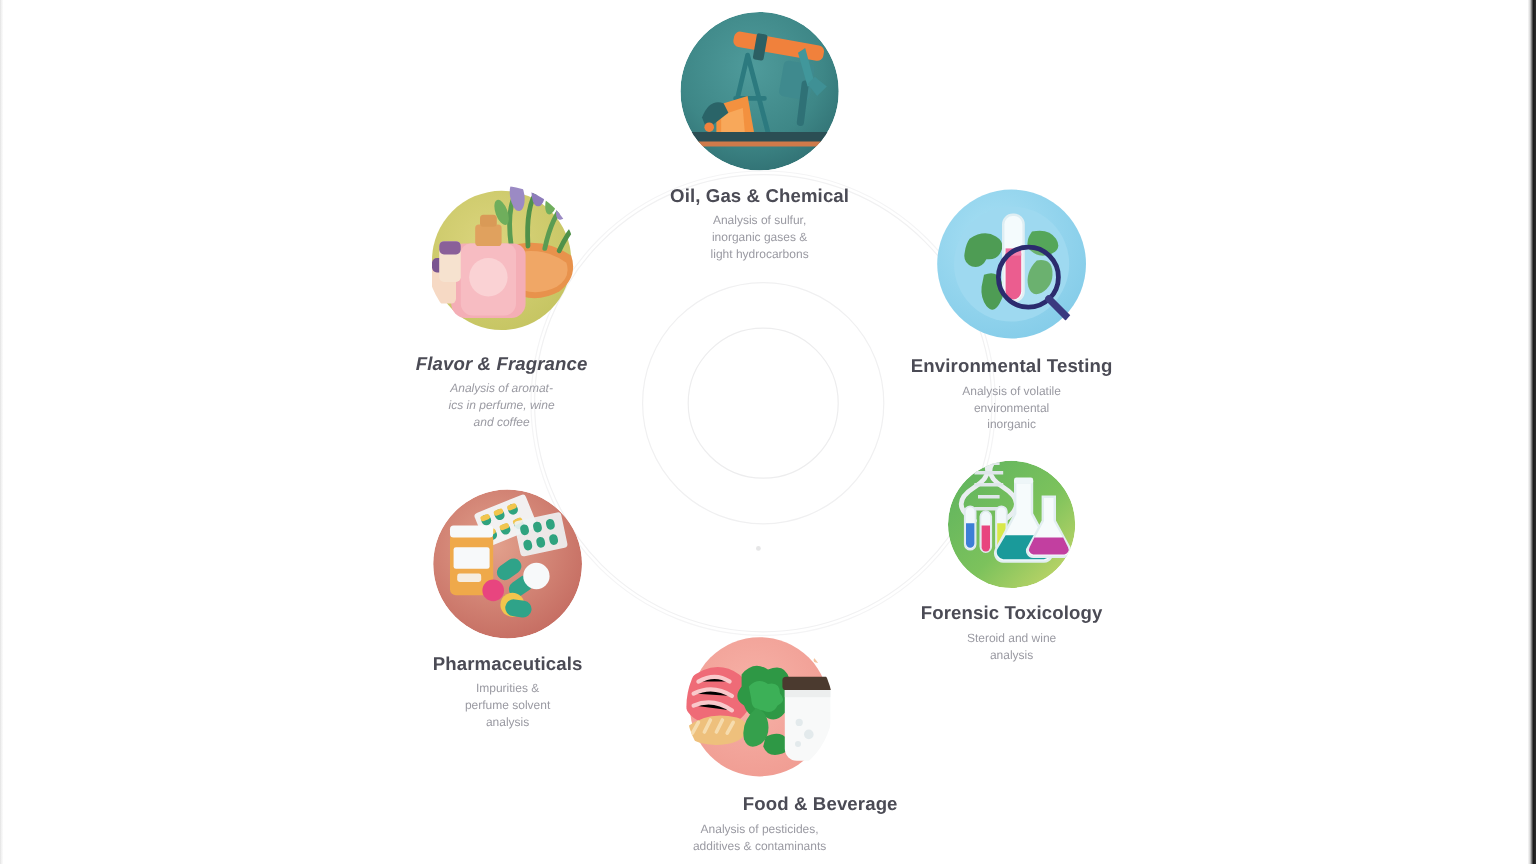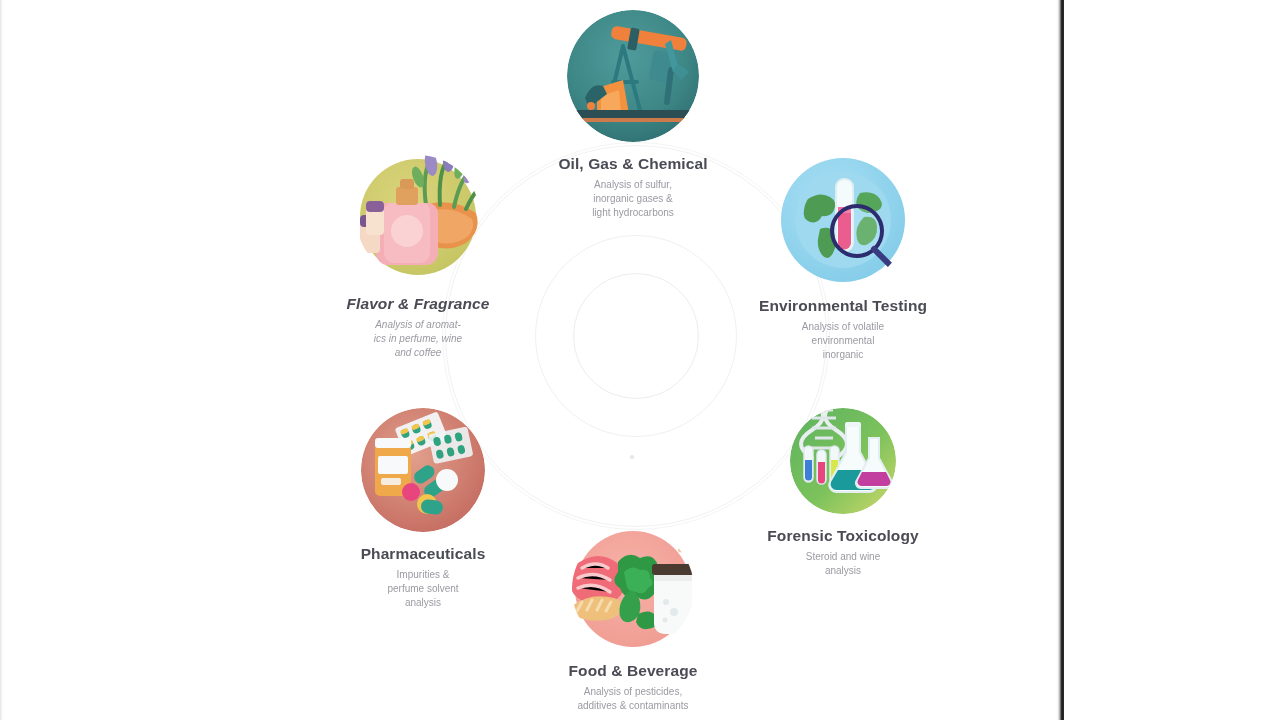--- a/index.html
+++ b/index.html
@@ -2,21 +2,21 @@
 <html><head>
 <meta charset="utf-8">
 <style>
   html, body {
     margin: 0;
     padding: 0;
     background: #ffffff;
   }
   #stage {
     position: relative;
-    width: 1064px;
+    width: 1280px;
     height: 720px;
     background: #ffffff;
     overflow: hidden;
     font-family: "Liberation Sans", sans-serif;
   }
   
   #edge-right {
     position: absolute;
     top: 0;
     right: 0;
@@ -96,36 +96,36 @@
     margin-top: 4px;
     font-size: 10px;
     color: #9a9aa2;
     line-height: 1.42;
   }
   .node-desc span { display: block; }
 
   
   #node-oil        { left: 518px; top: 10px;  }
   #node-env        { left: 728px; top: 155px; }
-  #node-forensic   { left: 728px; top: 408px; }
+  #node-forensic   { left: 728px; top: 384px; }
   #node-food       { left: 518px; top: 528px; }
   #node-pharma     { left: 308px; top: 408px; }
   #node-flavor     { left: 303px; top: 155px; font-style: italic; }
 
   #node-oil .icon-wrap      { width: 132px; height: 132px; }
   #node-env .icon-wrap      { width: 130px; height: 130px; }
   #node-forensic .icon-wrap { width: 106px; height: 106px; }
   #node-food .icon-wrap     { width: 122px; height: 122px; }
   #node-pharma .icon-wrap   { width: 124px; height: 124px; }
   #node-flavor .icon-wrap   { width: 124px; height: 124px; }
 
   #node-oil .node-title      { margin-top: 13px; }
   #node-env .node-title      { margin-top: 12px; text-align: center; }
   #node-forensic .node-title { margin-top: 13px; }
-  #node-food .node-title     { margin-top: 12px; }
+  #node-food .node-title     { margin-top: 12px; text-align: right; }
   #node-pharma .node-title   { margin-top: 13px; }
   #node-flavor .node-title   { margin-top: 16px; }
 
   svg { display: block; }
 </style>
 </head>
 <body>
 
 <div id="stage">
 

